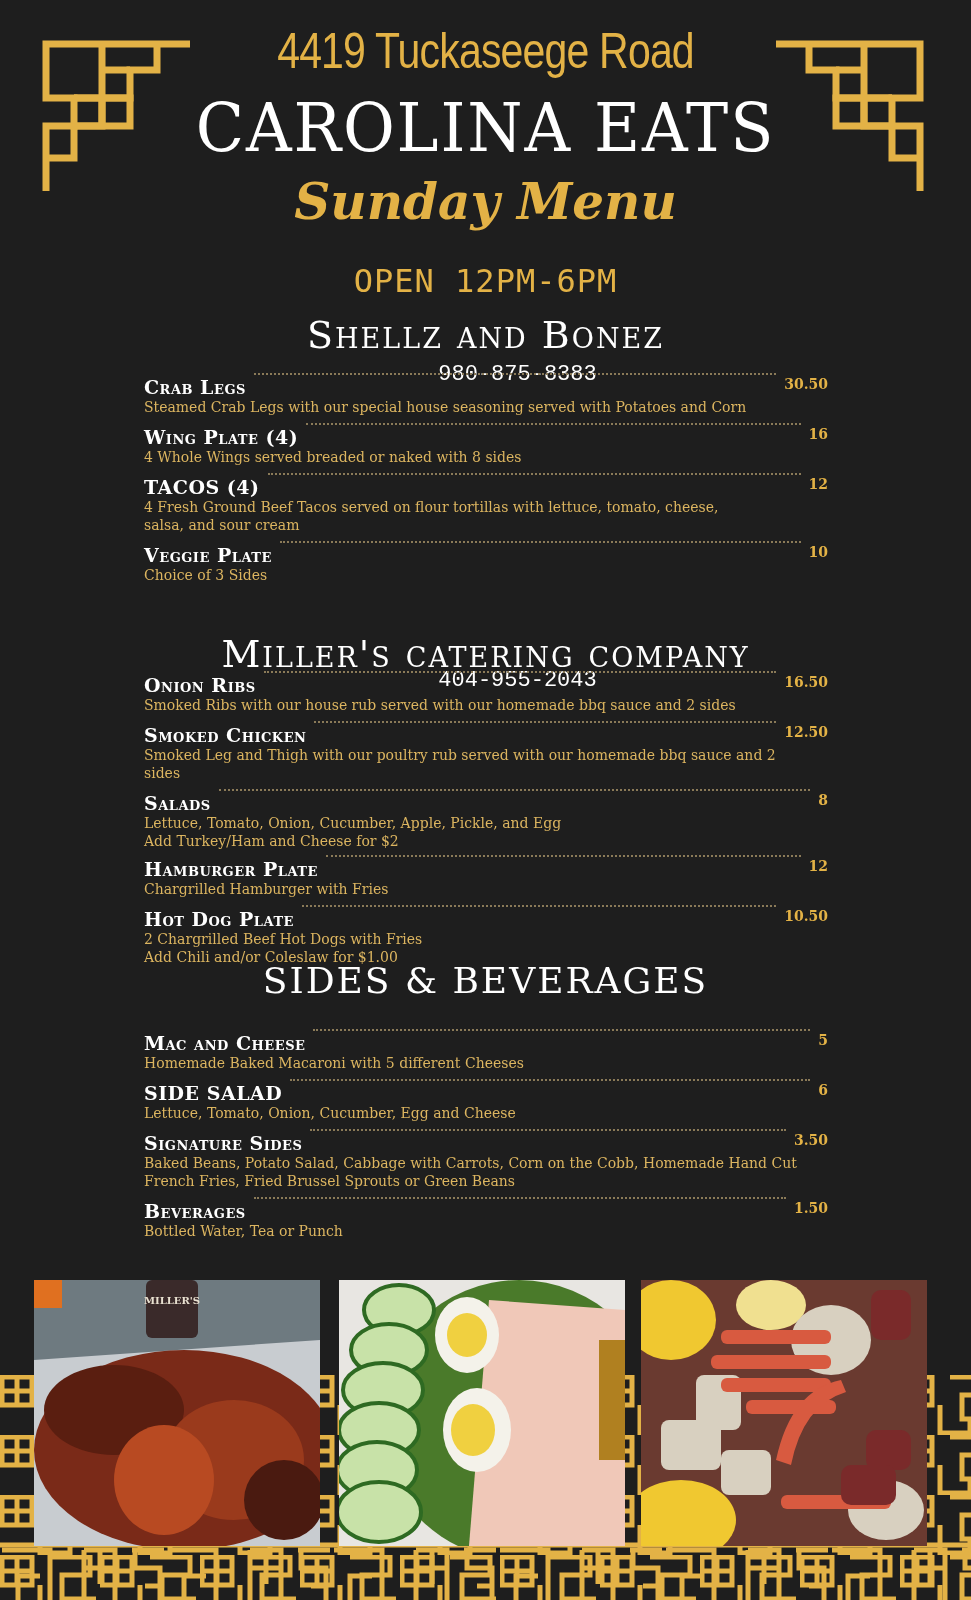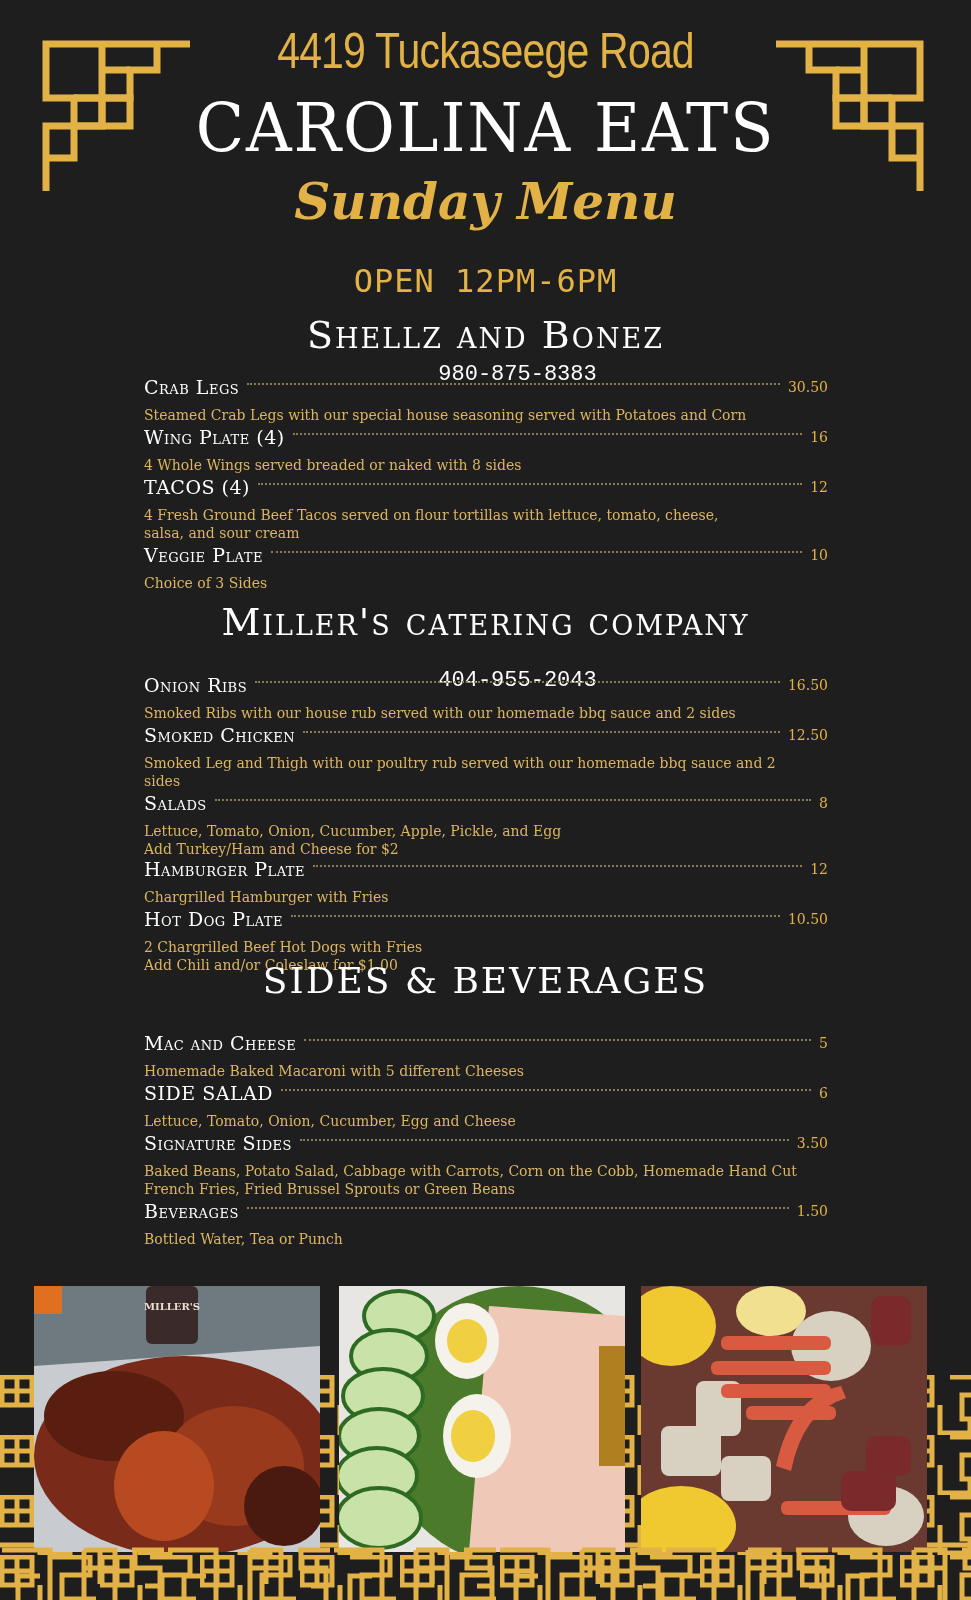--- a/index.html
+++ b/index.html
@@ -31,40 +31,40 @@
   }
   .section-title {
     font-family: "DejaVu Serif", serif; color: #ffffff; font-variant: small-caps;
     font-size: 38px; letter-spacing: 2px;
   }
   .phone {
     font-family: Liberation Mono, monospace; color: #ffffff; font-size: 22px; margin-left: 32px;
   }
 
   .item { position: absolute; left: 144px; width: 684px; }
-  .item-row { display: flex; align-items: center; height: 22px; }
+  .item-row { display: flex; align-items: flex-start; height: 22px; font-weight: bold; }
   .item-name {
     font-family: "DejaVu Serif", serif; color: #ffffff; font-size: 19px;
     font-variant: small-caps; white-space: nowrap; letter-spacing: 0.5px;
   }
   .leader {
     flex: 1; border-bottom: 2px dotted #8a7a58; margin: 0 8px; transform: translateY(-3px);
     height: 0;
   }
   .item-price {
     font-family: "DejaVu Serif", serif; color: #e3b246; font-size: 14px; white-space: nowrap;
   }
   .item-desc {
     font-family: "DejaVu Serif", serif; color: #dcb560; font-size: 14px;
-    line-height: 18px; margin-top: 8px; white-space: pre-line;
+    line-height: 18px; margin-top: 0px; white-space: pre-line;
   }
 
   .ornament { position: absolute; }
   .photo {
-    position: absolute; top: 1280px; height: 304px; overflow: hidden; margin-top: 6px;
+    position: absolute; top: 1280px; height: 304px; overflow: hidden;
   }
   .pattern-band { position: absolute; left: 0; top: 1546px; width: 971px; height: 54px; }
 </style>
 </head>
 <body>
 
 <svg class="ornament" style="left:40px;top:38px" width="156" height="156" viewBox="0 0 156 156">
   <g fill="none" stroke="#e3b246" stroke-width="7">
     <path d="M6 153 V88 H34 V60 H6 V6 H150"></path>
     <path d="M6 120 H34 V88"></path>
@@ -122,21 +122,21 @@
 </div>
 <div class="item" style="top:544px">
   <div class="item-row">
       <span class="item-name">Veggie Plate</span>
       <span class="leader"></span>
       <span class="item-price">10</span>
     </div>
   <div class="item-desc">Choice of 3 Sides</div>
 </div>
 
-<div class="abs center section-title" style="top:600px">Miller's catering company</div>
+<div class="abs center section-title" style="top:632px">Miller's catering company</div>
 <div class="abs center phone" style="top:668px">404-955-2043</div>
 
 <div class="item" style="top:674px">
   <div class="item-row">
       <span class="item-name">Onion Ribs</span>
       <span class="leader"></span>
       <span class="item-price">16.50</span>
     </div>
   <div class="item-desc">Smoked Ribs with our house rub served with our homemade bbq sauce and 2 sides</div>
 </div>

